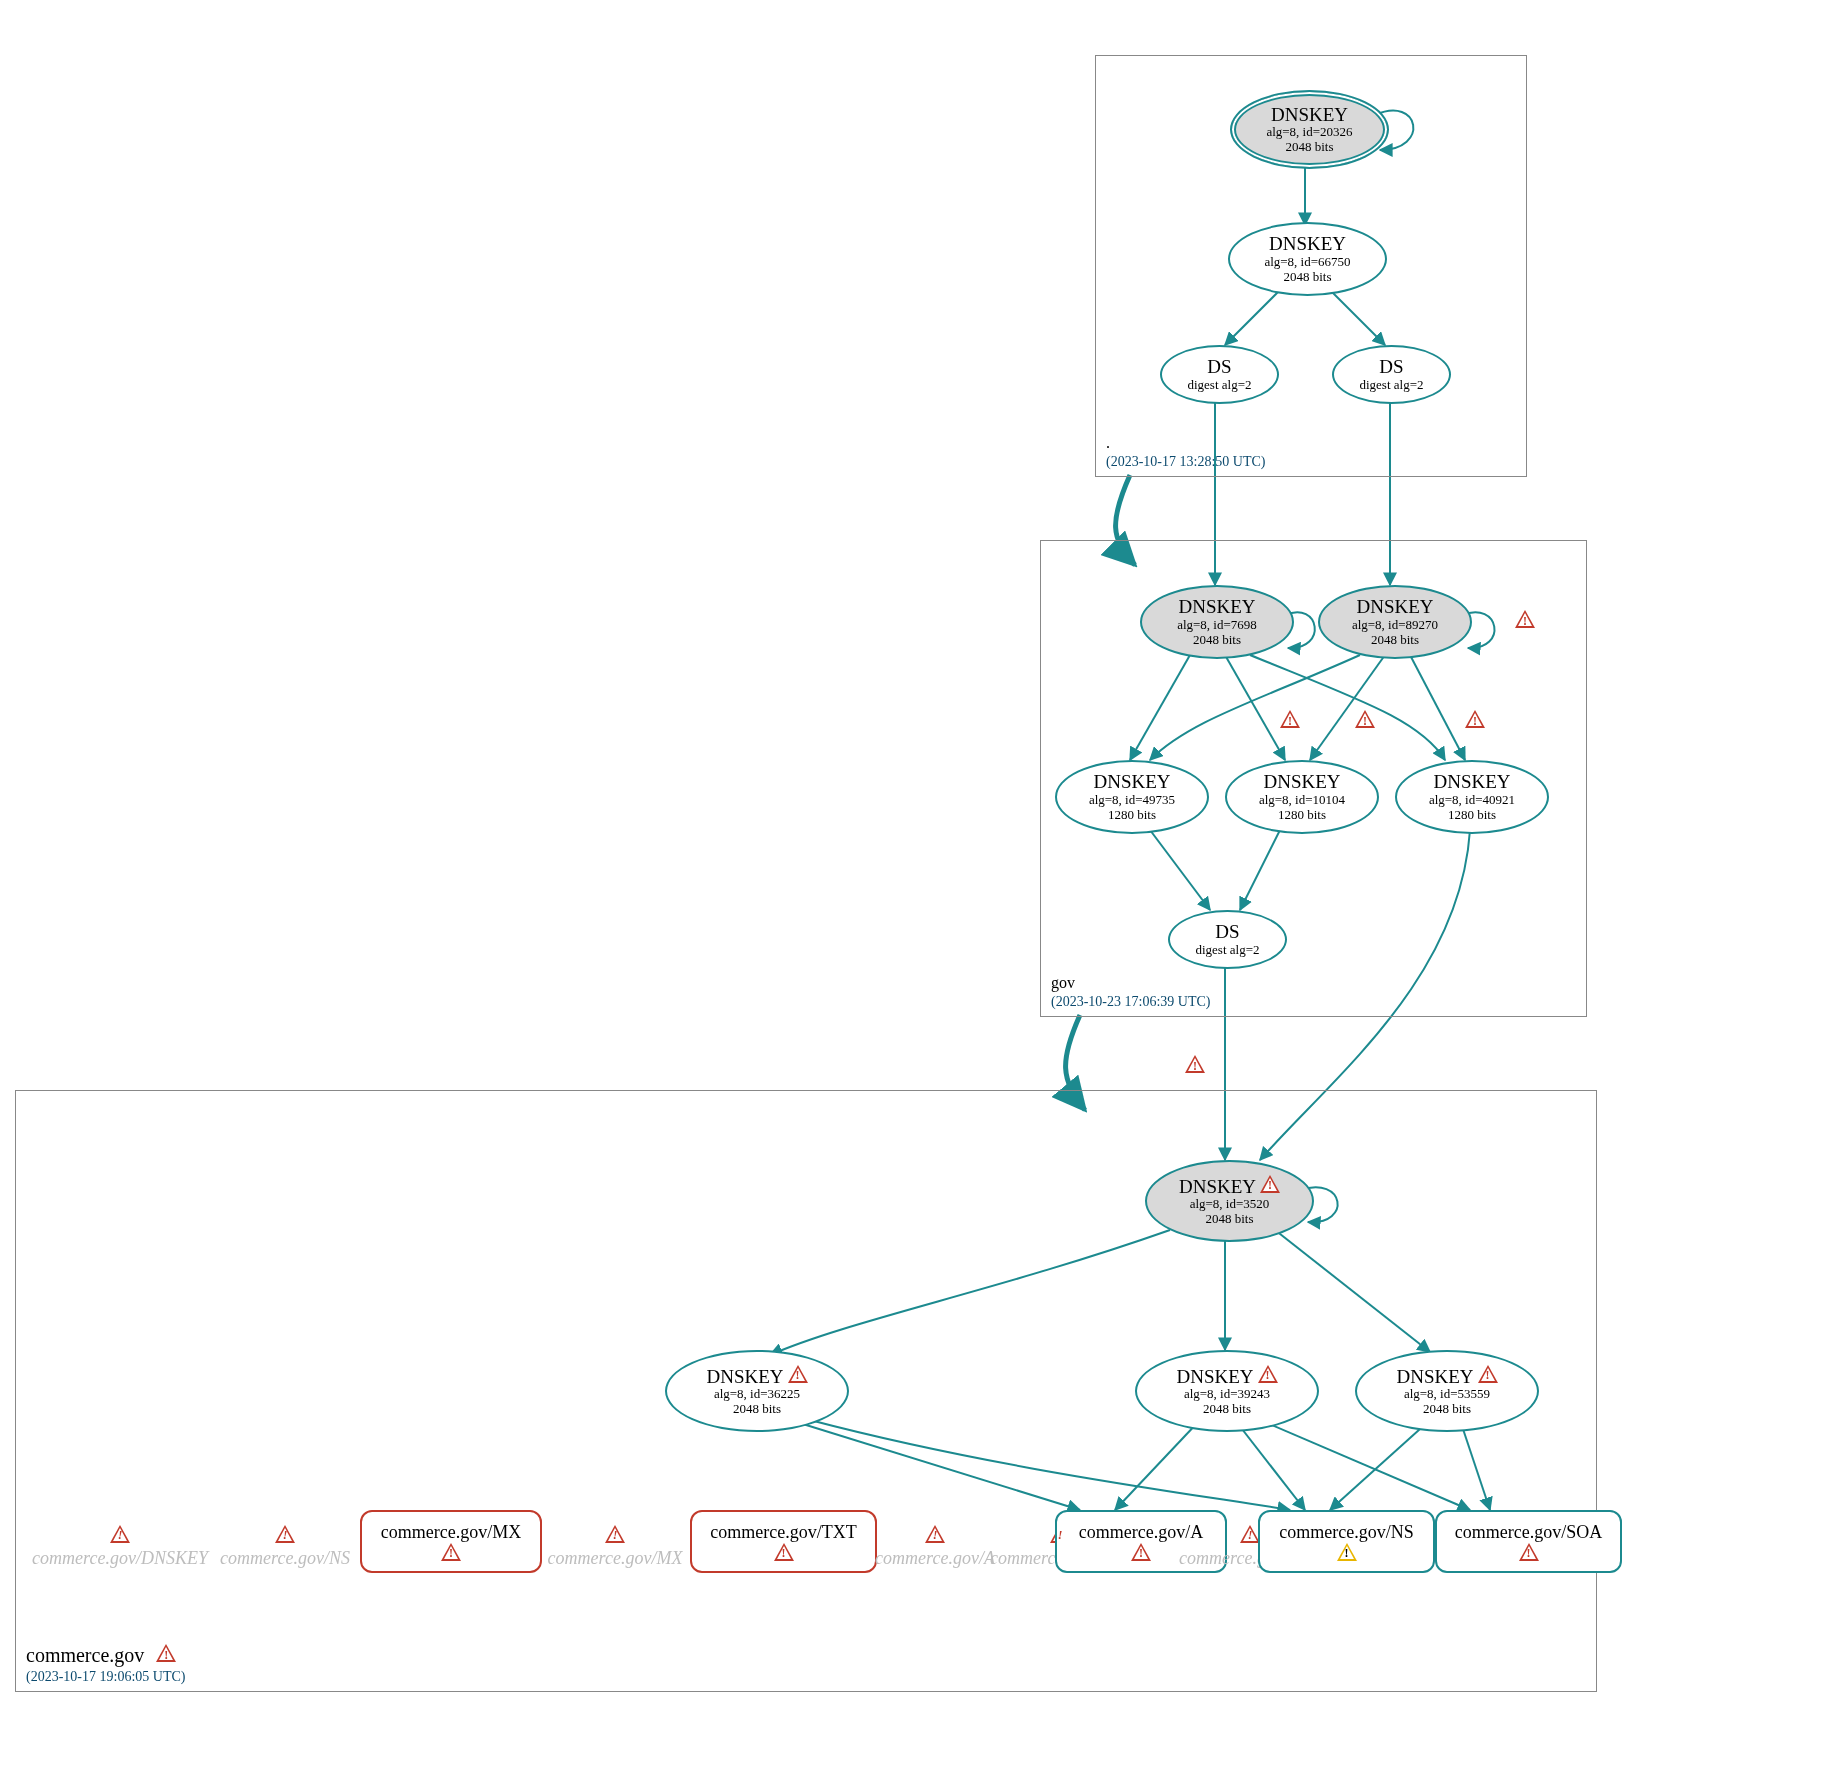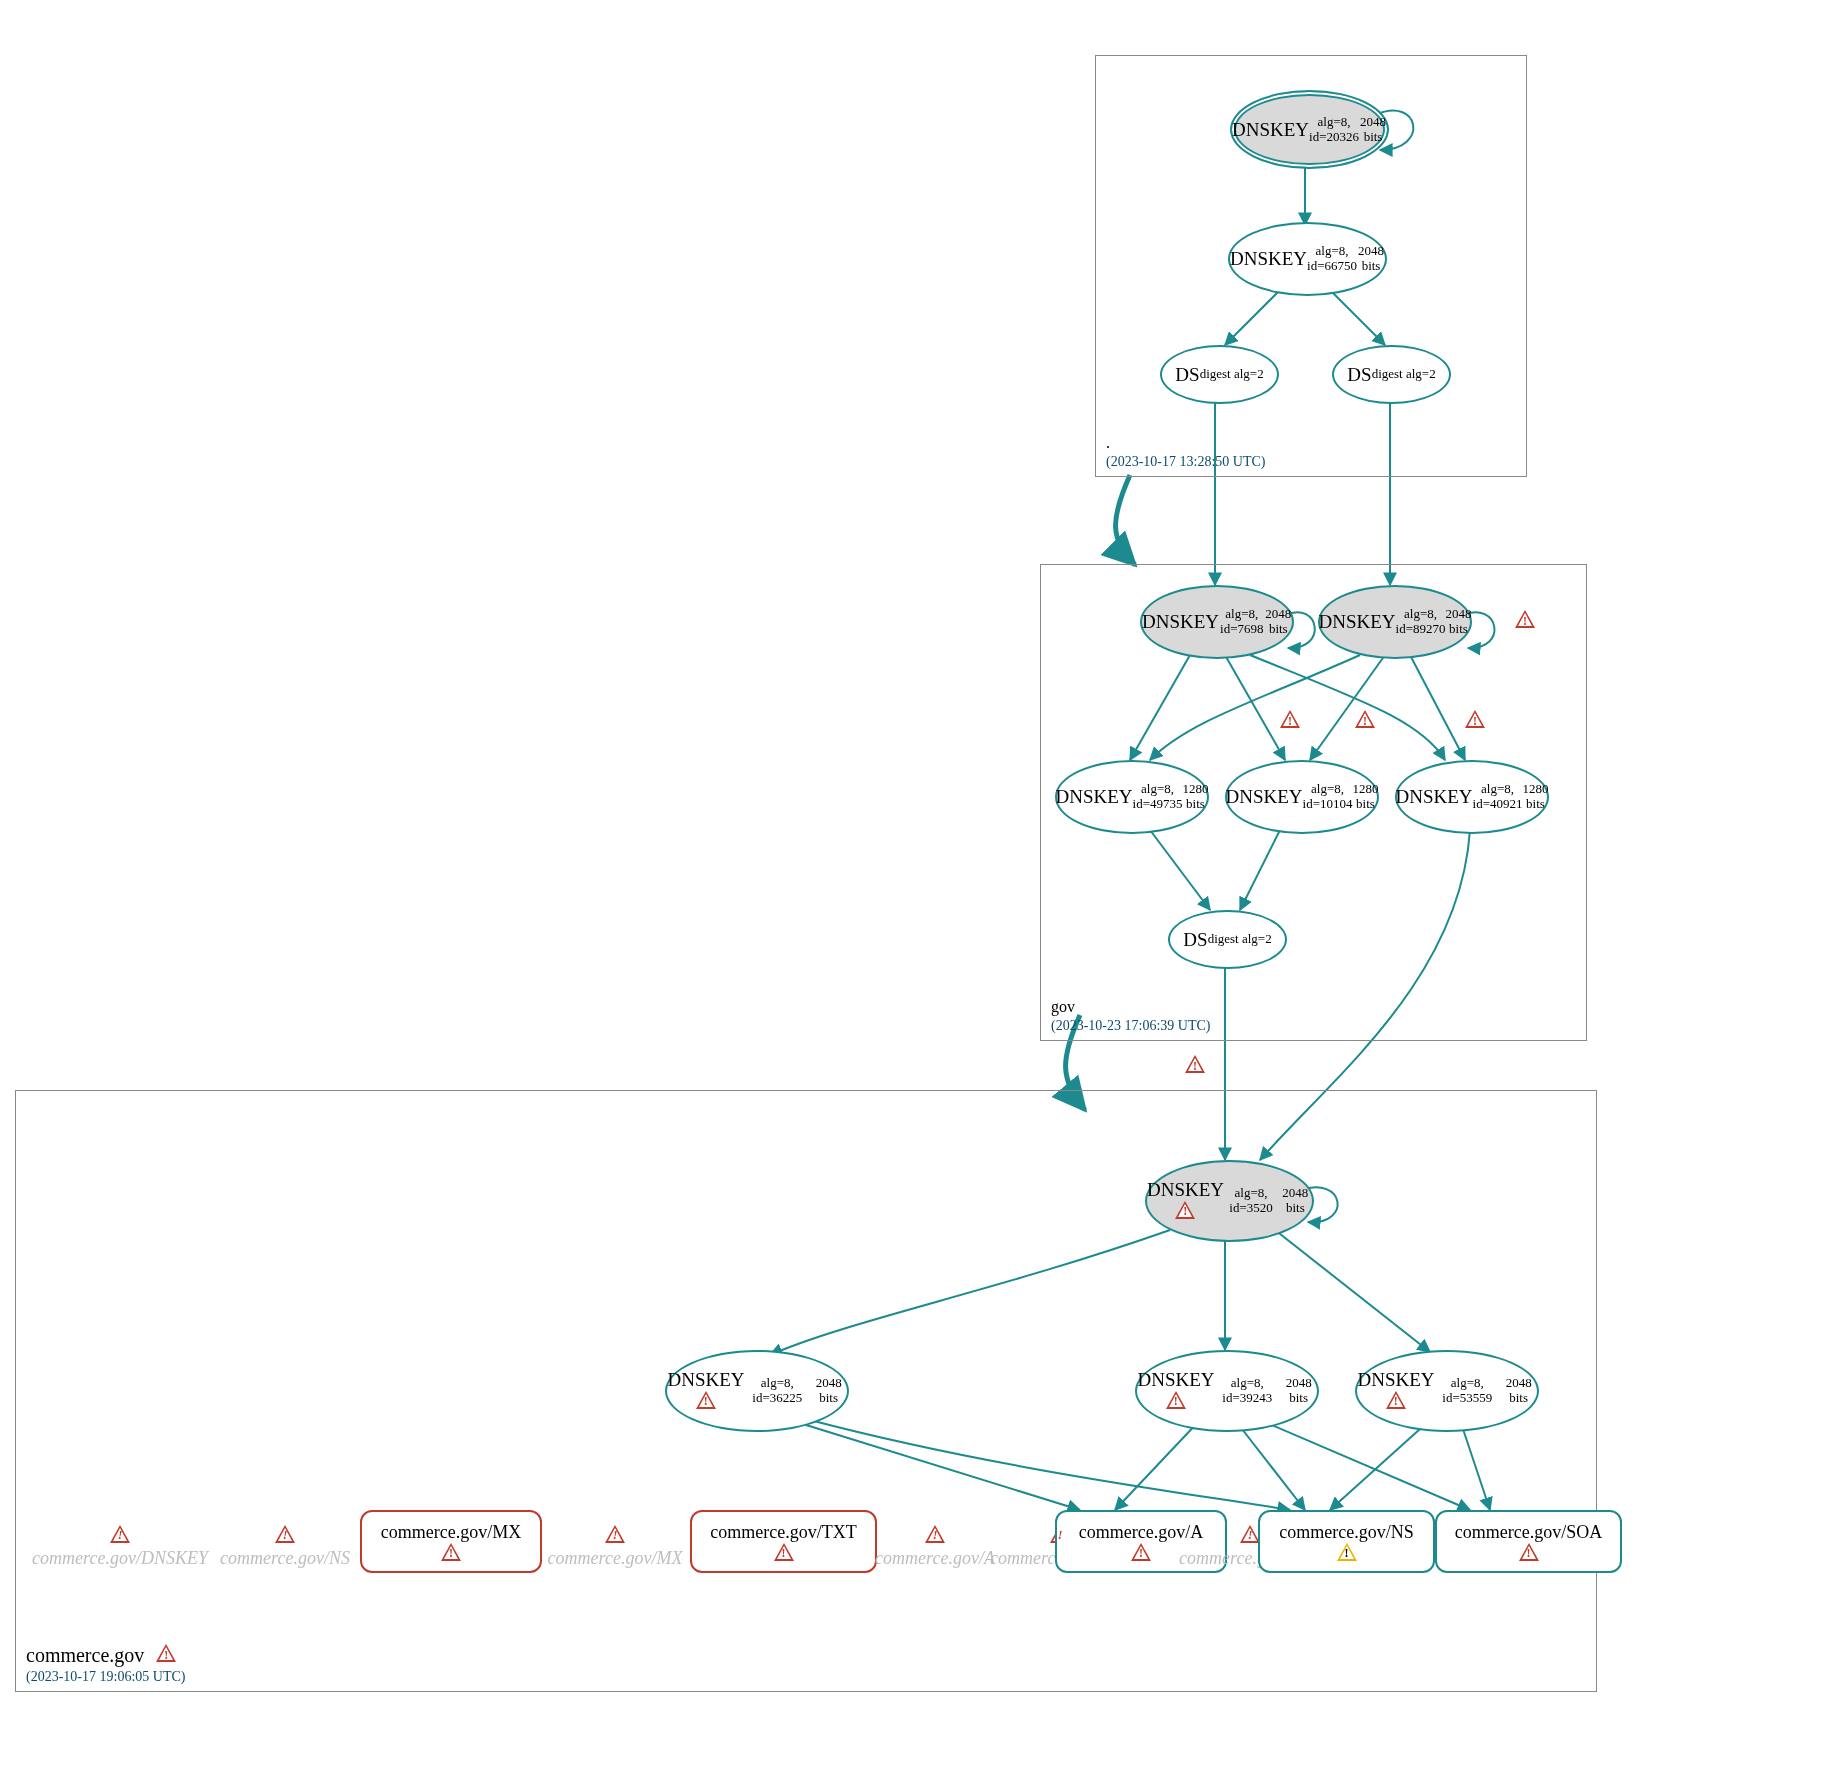--- a/index.html
+++ b/index.html
@@ -43,21 +43,21 @@
     text-align: center;
     line-height: 1.15;
   }
   .ellipse {
     border: 2px solid #1c8a8f;
     border-radius: 50%;
     background: #ffffff;
     display: flex;
     align-items: center;
     justify-content: center;
-    flex-direction: row;
+    flex-direction: column;
   }
   .ellipse.grey {
     background: #d9d9d9;
   }
   .ellipse.double {
     box-shadow: inset 0 0 0 2px #fff, inset 0 0 0 4px #1c8a8f;
   }
   .rrset {
     border: 2px solid #1c8a8f;
     border-radius: 12px;
@@ -203,21 +203,21 @@
 
   <div class="node ellipse" style="left:1160px; top:345px; width:115px; height:55px;">
     <div class="title">DS</div>
     <div class="sub">digest alg=2</div>
   </div>
   <div class="node ellipse" style="left:1332px; top:345px; width:115px; height:55px;">
     <div class="title">DS</div>
     <div class="sub">digest alg=2</div>
   </div>
 
-  <div class="zone" style="left:1040px; top:564px; width:545px; height:475px;">
+  <div class="zone" style="left:1040px; top:540px; width:545px; height:475px;">
     <div class="zone-label">
       <span>gov</span><br>
       <span class="zone-ts">(2023-10-23 17:06:39 UTC)</span>
     </div>
   </div>
 
   <div class="node ellipse grey" style="left:1140px; top:585px; width:150px; height:70px;">
     <div class="title">DNSKEY</div>
     <div class="sub">alg=8, id=7698</div>
     <div class="sub">2048 bits</div>

